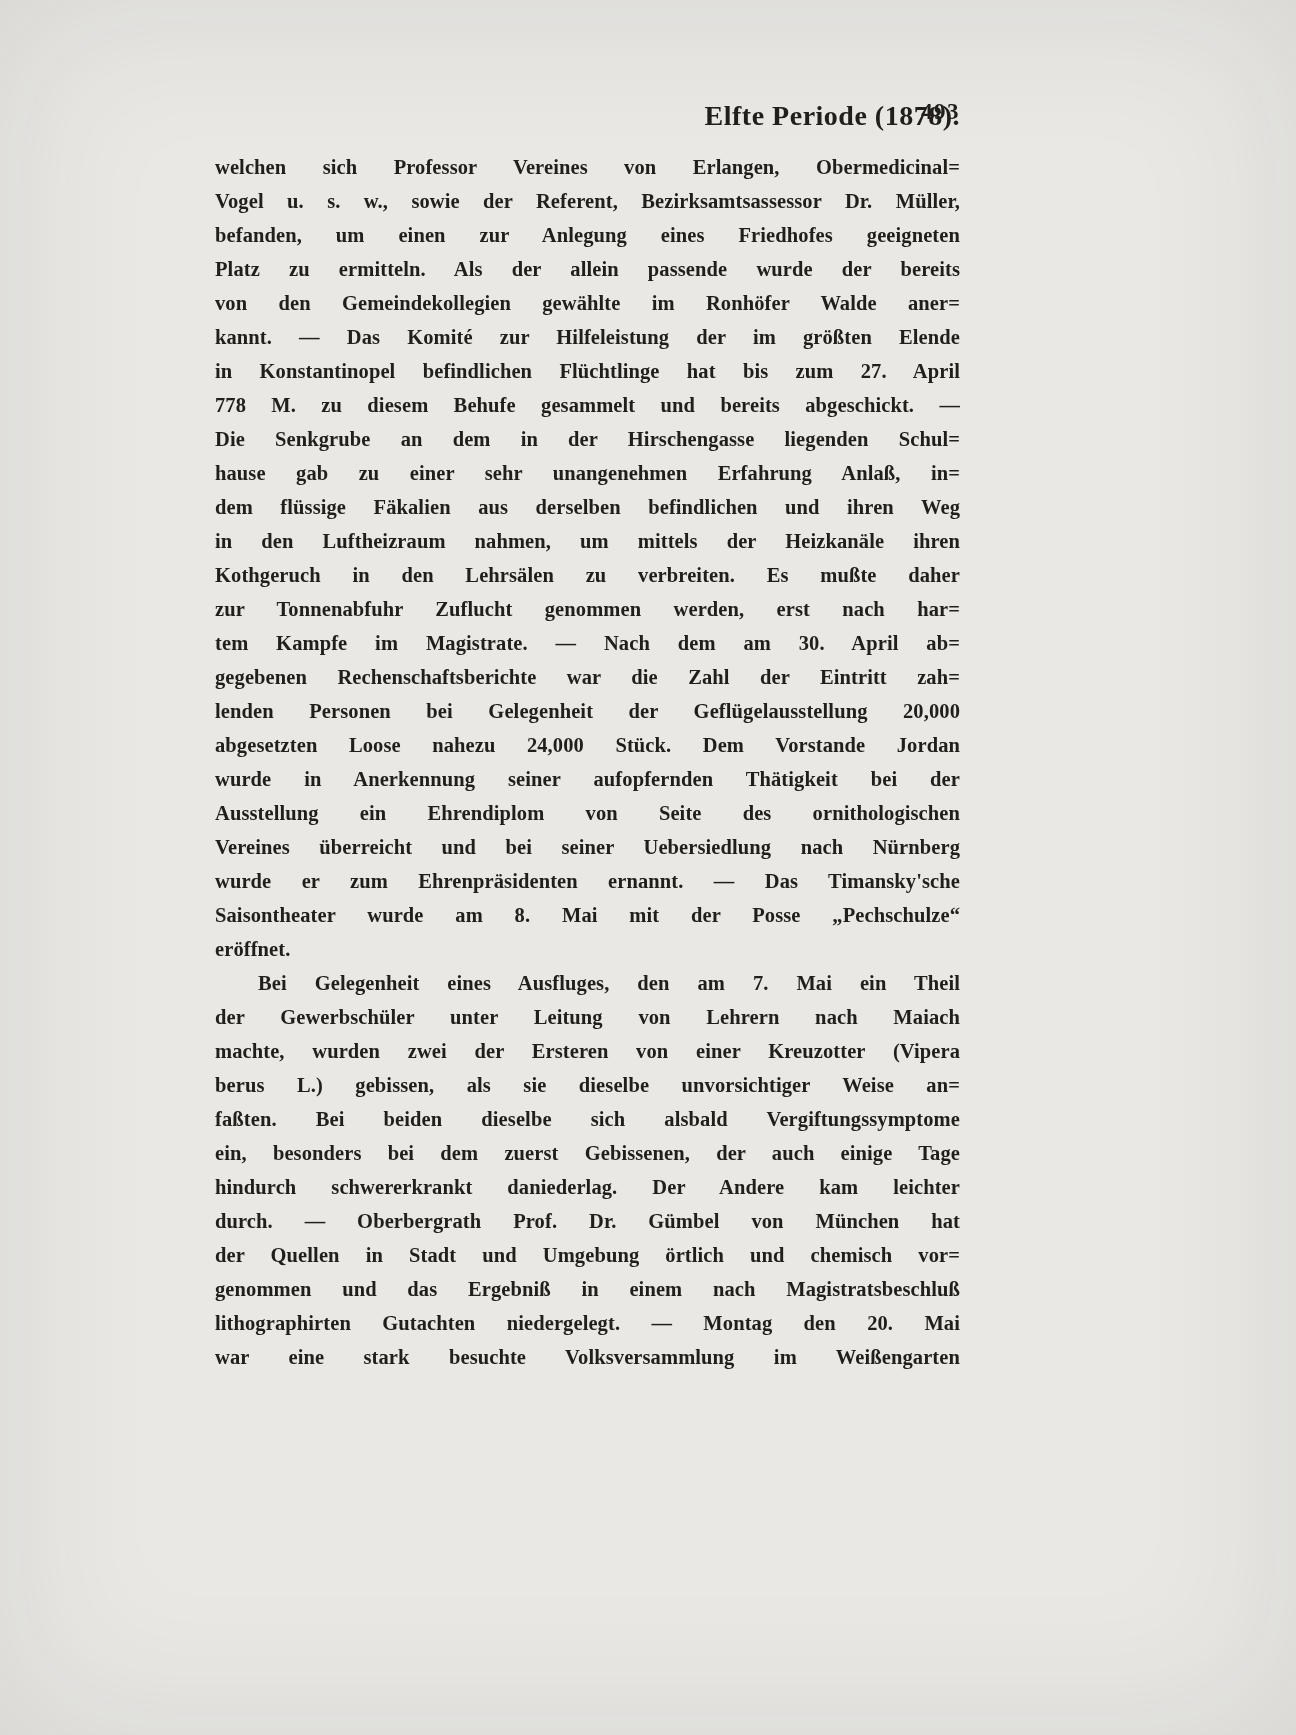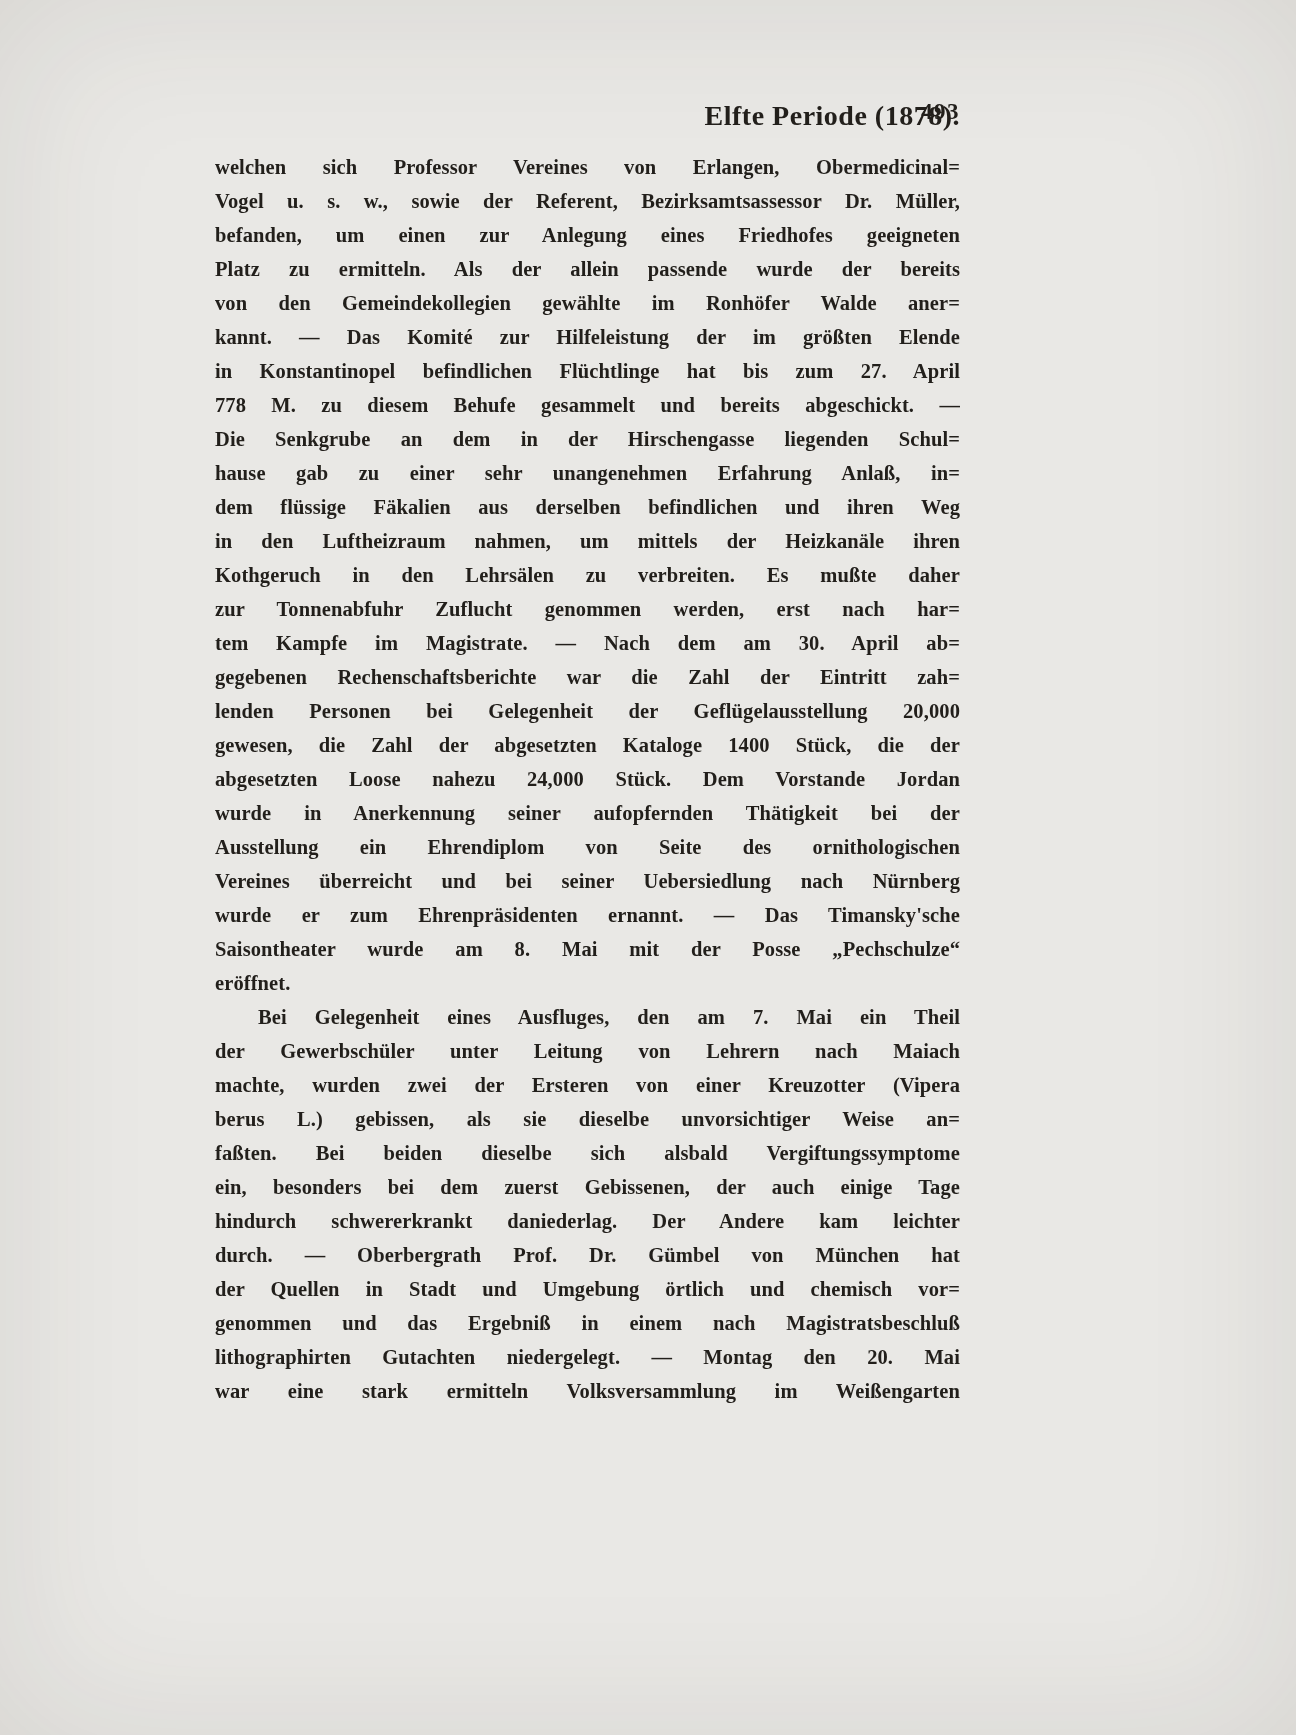--- a/index.html
+++ b/index.html
@@ -97,38 +97,37 @@
         <div class="line">778 M. zu diesem Behufe gesammelt und bereits abgeschickt. —</div>
         <div class="line">Die Senkgrube an dem in der Hirschengasse liegenden Schul=</div>
         <div class="line">hause gab zu einer sehr unangenehmen Erfahrung Anlaß, in=</div>
         <div class="line">dem flüssige Fäkalien aus derselben befindlichen und ihren Weg</div>
         <div class="line">in den Luftheizraum nahmen, um mittels der Heizkanäle ihren</div>
         <div class="line">Kothgeruch in den Lehrsälen zu verbreiten.  Es mußte daher</div>
         <div class="line">zur Tonnenabfuhr Zuflucht genommen werden, erst nach har=</div>
         <div class="line">tem Kampfe im Magistrate. — Nach dem am 30. April ab=</div>
         <div class="line">gegebenen Rechenschaftsberichte war die Zahl der Eintritt zah=</div>
         <div class="line">lenden Personen bei Gelegenheit der Geflügelausstellung 20,000</div>
-        <div class="line">gewesen, die Zahl der abgesetzten Kataloge 1400 Stück, die der</div>
         <div class="line">abgesetzten Loose nahezu 24,000 Stück.  Dem Vorstande Jordan</div>
         <div class="line">wurde in Anerkennung seiner aufopfernden Thätigkeit bei der</div>
         <div class="line">Ausstellung ein Ehrendiplom von Seite des ornithologischen</div>
         <div class="line">Vereines überreicht und bei seiner Uebersiedlung nach Nürnberg</div>
         <div class="line">wurde er zum Ehrenpräsidenten ernannt. — Das Timansky'sche</div>
         <div class="line">Saisontheater wurde am 8. Mai mit der Posse „Pechschulze“</div>
         <div class="line line-last">eröffnet.</div>
       </div>
       <div>
         <div class="line line-indent">Bei Gelegenheit eines Ausfluges, den am 7. Mai ein Theil</div>
         <div class="line">der Gewerbschüler unter Leitung von Lehrern nach Maiach</div>
         <div class="line">machte, wurden zwei der Ersteren von einer Kreuzotter (Vipera</div>
         <div class="line">berus L.) gebissen, als sie dieselbe unvorsichtiger Weise an=</div>
         <div class="line">faßten.  Bei beiden dieselbe sich alsbald Vergiftungssymptome</div>
         <div class="line">ein, besonders bei dem zuerst Gebissenen, der auch einige Tage</div>
         <div class="line">hindurch schwererkrankt daniederlag.  Der Andere kam leichter</div>
         <div class="line">durch. — Oberbergrath Prof. Dr. Gümbel von München hat</div>
         <div class="line">der Quellen in Stadt und Umgebung örtlich und chemisch vor=</div>
         <div class="line">genommen und das Ergebniß in einem nach Magistratsbeschluß</div>
         <div class="line">lithographirten Gutachten niedergelegt. — Montag den 20. Mai</div>
-        <div class="line">war eine stark ermitteln Volksversammlung im Weißengarten</div>
+        <div class="line">war eine stark besuchte Volksversammlung im Weißengarten</div>
       </div>
     </div>
 
 </div>
 
 </body></html>

